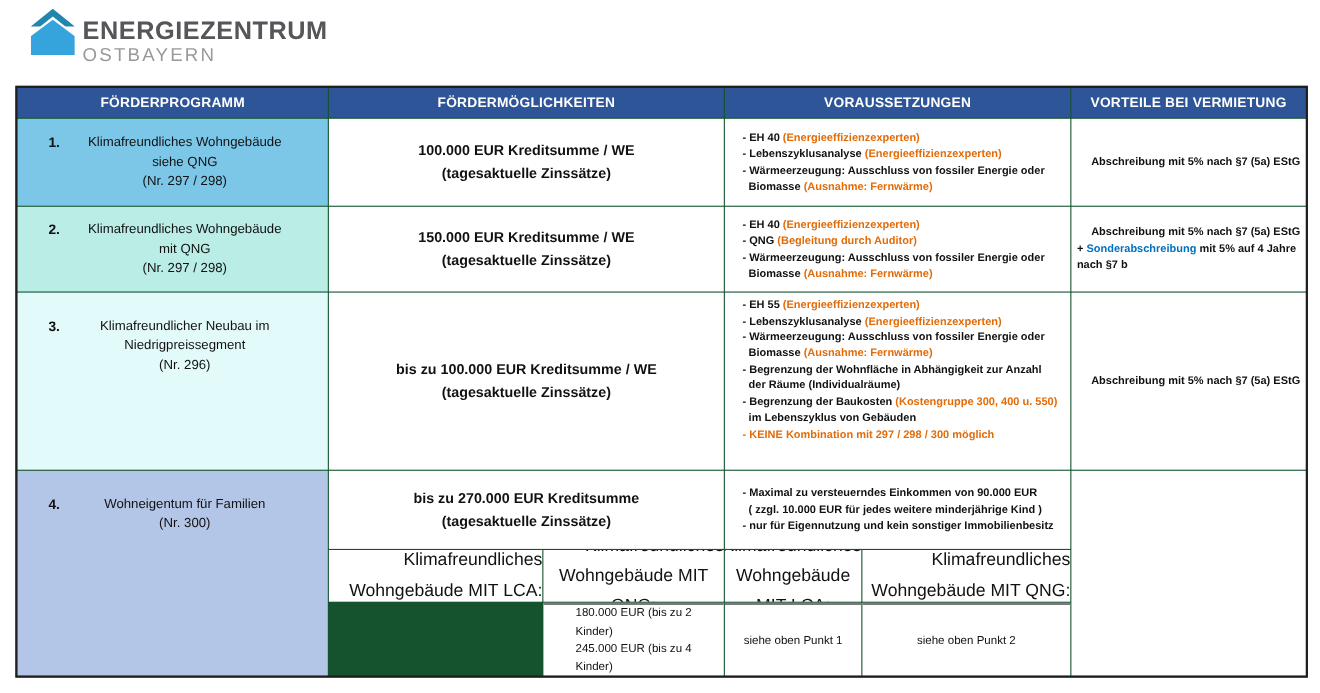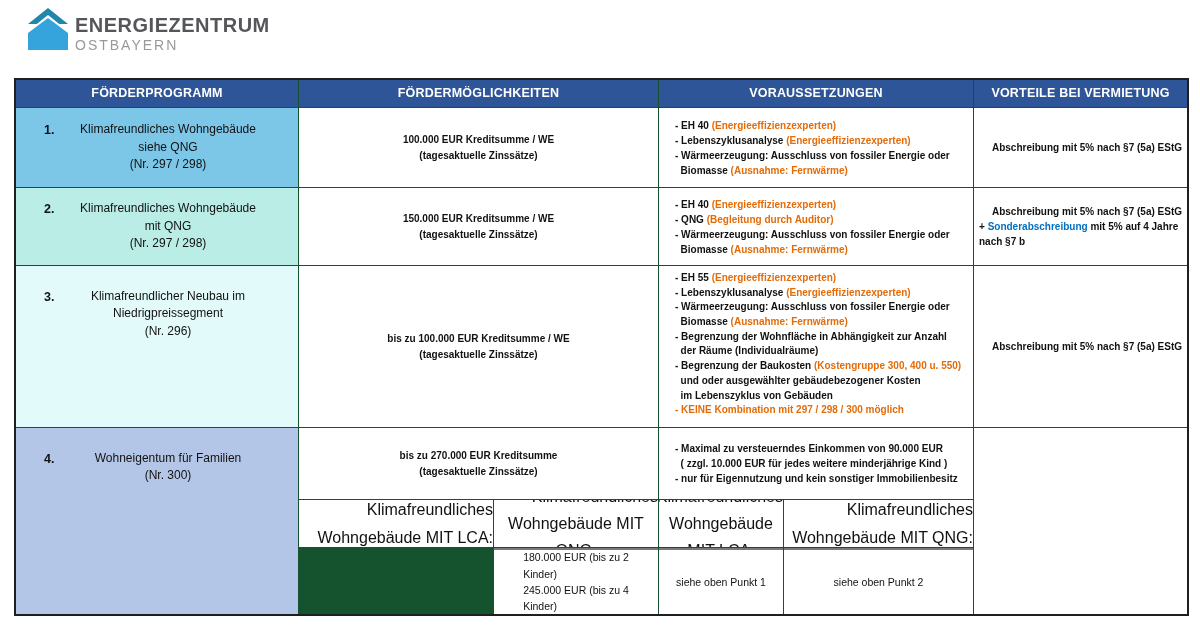--- a/index.html
+++ b/index.html
@@ -3,22 +3,22 @@
 <meta charset="utf-8">
 <style>
   html,body{margin:0;padding:0;background:#fff;}
   .sheet{position:relative;width:1200px;height:630px;background:#fff;overflow:hidden;
          font-family:"Liberation Sans",sans-serif;color:#111;}
 
   
   .logo{position:absolute;left:28px;top:8px;display:flex;align-items:flex-start;}
   .logo svg{width:40px;height:42px;display:block;}
   .logo-text{margin-left:7px;padding-top:6px;line-height:1.15;}
-  .lt1{font-size:20px;font-weight:700;color:var(--logo-text,#55565a);letter-spacing:.5px;}
-  .lt2{font-size:14px;font-weight:400;color:var(--logo-sub,#97999b);letter-spacing:2px;}
+  .lt1{font-size:23px;font-weight:700;color:var(--logo-text,#55565a);letter-spacing:.5px;}
+  .lt2{font-size:17px;font-weight:400;color:var(--logo-sub,#97999b);letter-spacing:2px;}
   .lg-roof{fill:var(--logo-teal,#1f87ac);}
   .lg-body{fill:var(--logo-blue,#35a3dc);}
 
   
   .grid{position:absolute;left:14px;top:78px;
         display:grid;
         grid-template-columns:282px 194px 164px 124px 189px 213px;
         grid-template-rows:27px 79px 77px 161px 71px 47px 66px;
         gap:1px;background:#14532d;border:2px solid #1f1f1f;width:max-content;}
   .cell{background:#fff;display:flex;flex-direction:column;justify-content:center;
@@ -34,21 +34,21 @@
 
   
   .prog{justify-content:center;}
   .prog.top{justify-content:flex-start;padding-top:22px;}
   .prog-inner{display:flex;align-items:flex-start;}
   .num{width:52px;padding-left:28px;box-sizing:border-box;flex:none;
        font-weight:700;font-size:12.5px;line-height:1.45;}
   .title{flex:1;text-align:center;padding-right:30px;font-size:12px;line-height:1.45;font-weight:500;}
 
   
-  .fund{align-items:center;text-align:center;font-size:10px;line-height:1.6;}
+  .fund{align-items:center;text-align:center;font-size:13px;line-height:1.6;}
   .req{padding:4px 6px 4px 16px;line-height:1.5;}
   .req.fromtop{justify-content:flex-start;padding-top:5px;line-height:1.47;}
   .benef{padding:4px 5px;line-height:1.5;align-items:flex-end;}
 
   
   .subhdr{align-items:flex-end;text-align:center;font-weight:400;line-height:1.7;font-size:16px;}
   .subval{align-items:center;justify-content:center;text-align:center;font-weight:400;
           border-top:2px solid #7a7a7a;line-height:1.55;font-size:10.5px;}
   .lines-left{display:inline-block;text-align:left;}
 
@@ -144,21 +144,20 @@
         <div><span>(tagesaktuelle Zinssätze)</span></div>
       </div>
     <div class="cell req fromtop" style="grid-area:4/4/5/6">
         <div><span>- EH 55 </span><span class="c-orange">(Energieeffizienzexperten)</span></div>
         <div><span>- Lebenszyklusanalyse </span><span class="c-orange">(Energieeffizienzexperten)</span></div>
         <div><span>- Wärmeerzeugung: Ausschluss von fossiler Energie oder</span></div>
         <div><span>&nbsp;&nbsp;Biomasse </span><span class="c-orange">(Ausnahme: Fernwärme)</span></div>
         <div><span>- Begrenzung der Wohnfläche in Abhängigkeit zur Anzahl</span></div>
         <div><span>&nbsp;&nbsp;der Räume (Individualräume)</span></div>
         <div><span>- Begrenzung der Baukosten </span><span class="c-orange">(Kostengruppe 300, 400 u. 550)</span></div>
-        <div><span>&nbsp;&nbsp;und oder ausgewählter gebäudebezogener Kosten</span></div>
         <div><span>&nbsp;&nbsp;im Lebenszyklus von Gebäuden</span></div>
         <div><span class="c-orange">- KEINE Kombination mit 297 / 298 / 300 möglich</span></div>
       </div>
     <div class="cell benef" style="grid-area:4/6/5/7">
         <div><span>Abschreibung mit 5% nach §7 (5a) EStG</span></div>
       </div>
 
     <div class="cell prog top bg4" style="grid-area:5/1/8/2">
       <div class="prog-inner">
         <span class="num">4.</span>

